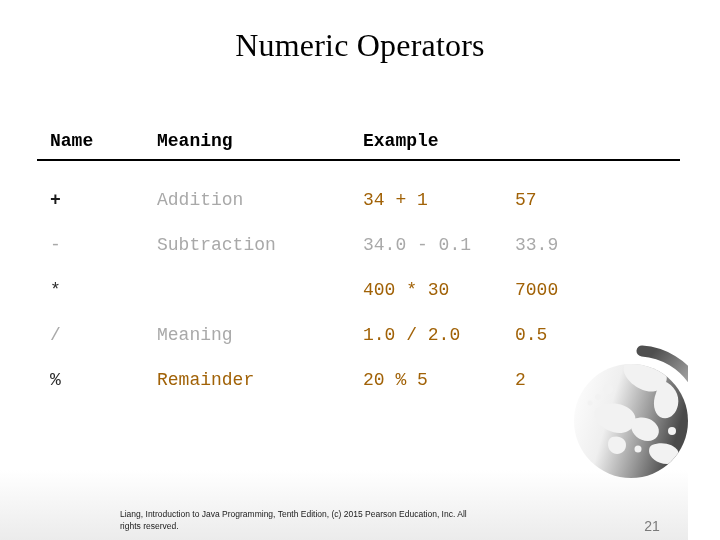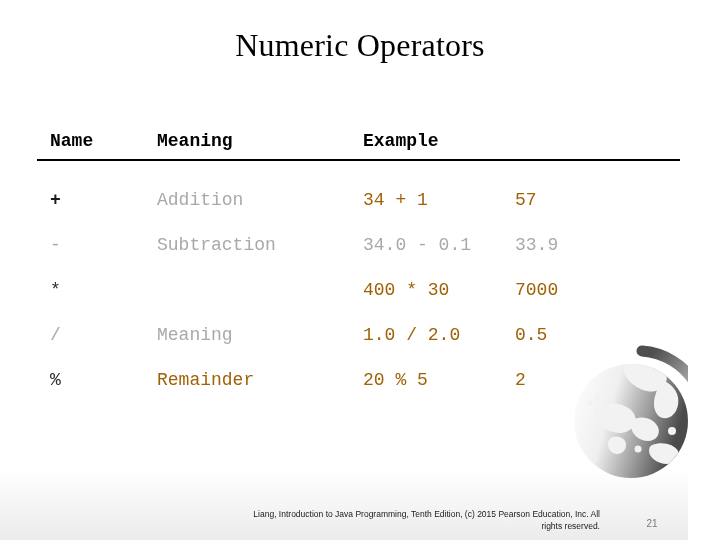--- a/index.html
+++ b/index.html
@@ -94,32 +94,32 @@
     width: 146px;
     height: 146px;
   }
 
   
   .footer {
     position: absolute;
     left: 120px;
     top: 508px;
     width: 480px;
-    text-align: right;
+    text-align: left;
     font-size: 8.5px;
     line-height: 12px;
     color: #1a1a1a;
   }
   .page-number {
     position: absolute;
     left: 638px;
     top: 518px;
     width: 28px;
     text-align: center;
-    font-size: 10px;
+    font-size: 14px;
     color: #7a7a7a;
   }
 </style>
 </head>
 <body>
 
 <div class="slide">
 
   <div class="bottom-gradient"></div>
 

